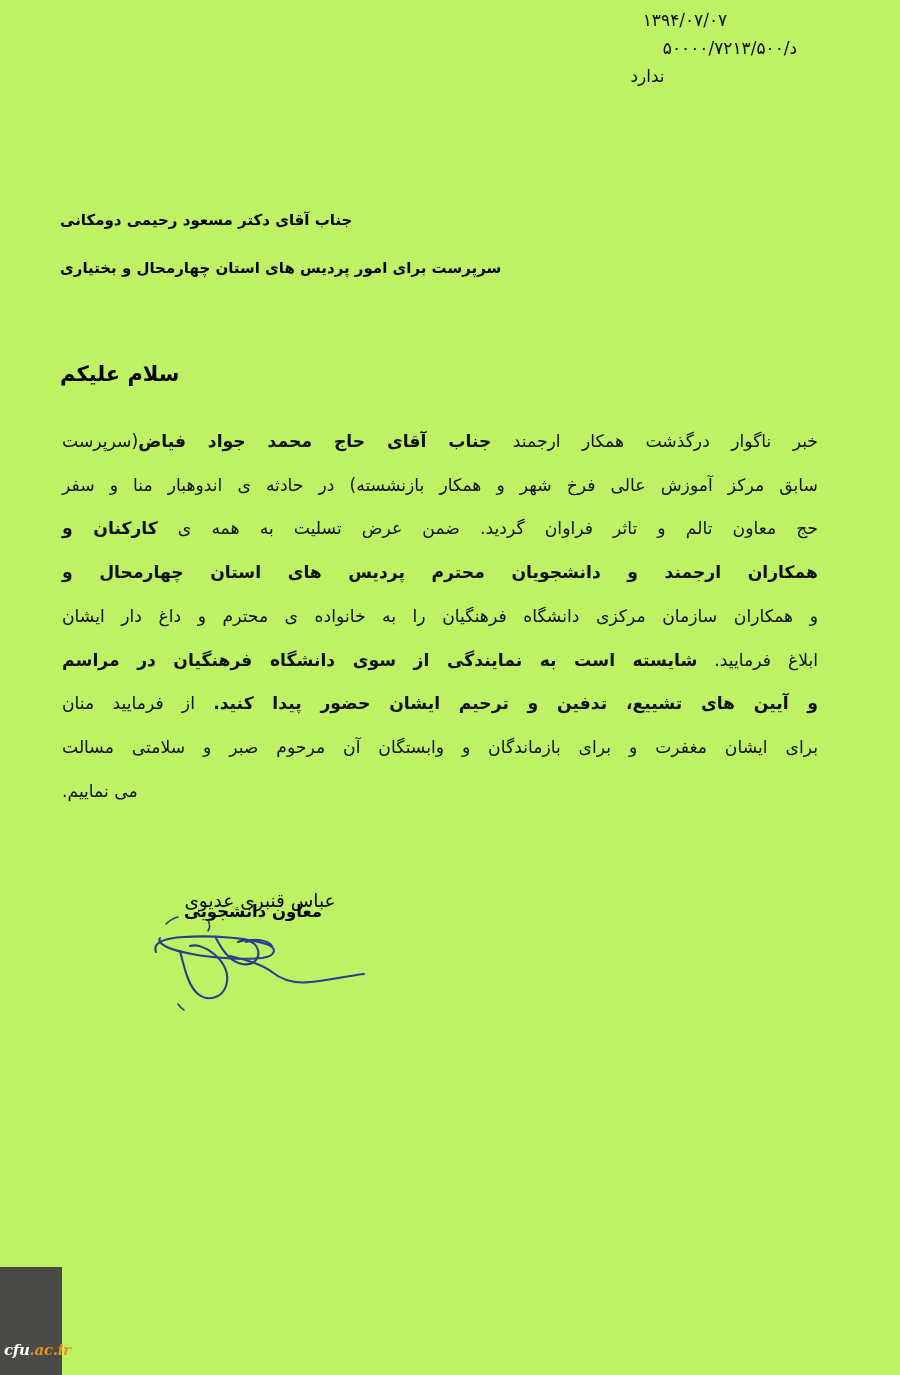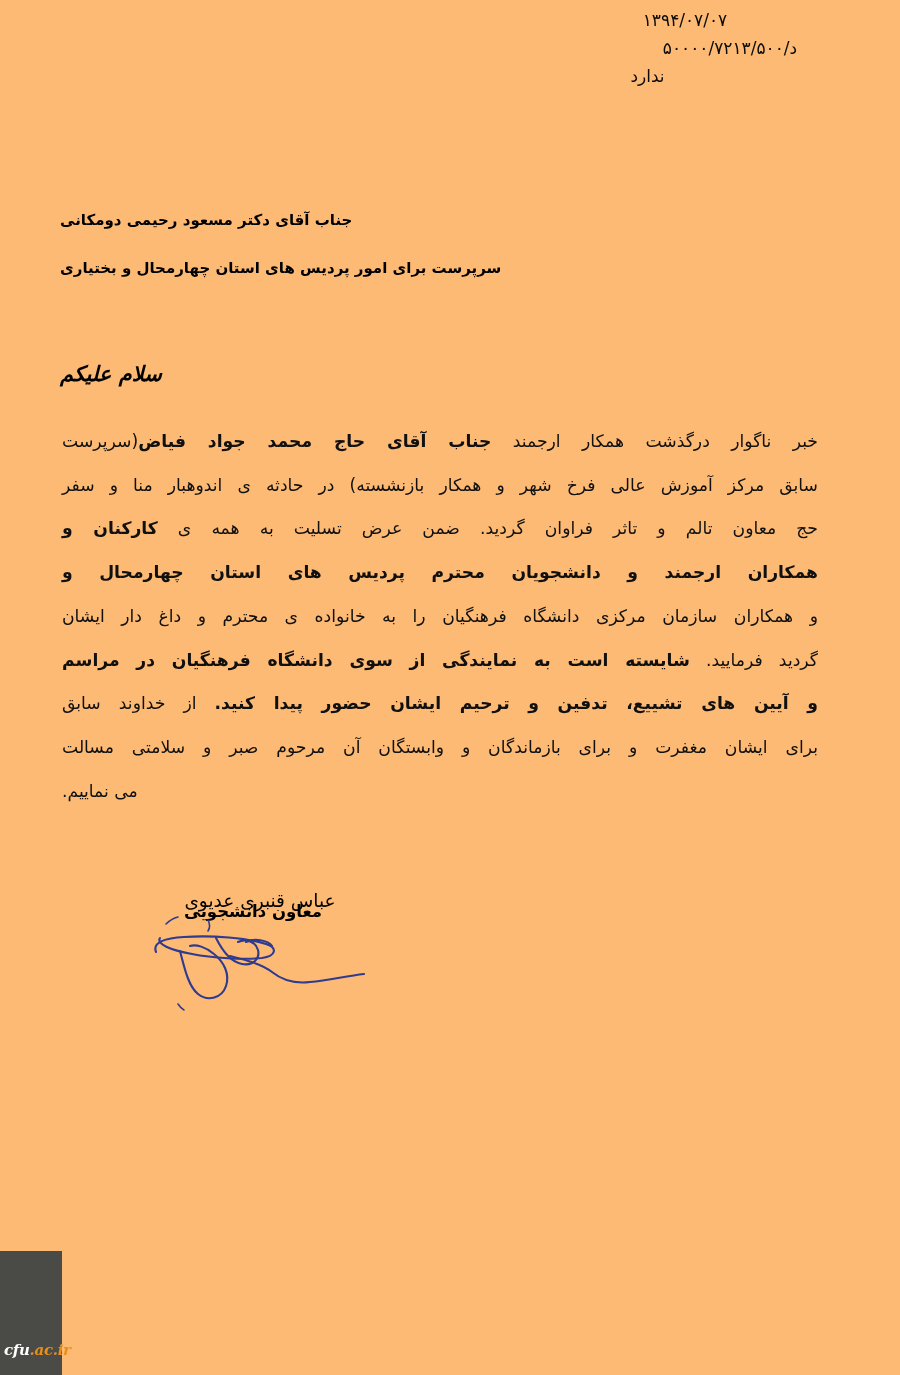--- a/index.html
+++ b/index.html
@@ -14,21 +14,21 @@
     position: relative;
     overflow: hidden;
     font-family: "DejaVu Sans", "Liberation Sans", sans-serif;
     color: #000000;
     direction: rtl;
   }
 
   .page {
     position: absolute;
     inset: 0;
-    background: #fdba74;
+    background: #bef264;
   }
 
   
   .header-meta {
     position: absolute;
     top: 6px;
     right: 0;
     left: 0;
     padding: 0 0 0 0;
     text-align: center;
@@ -65,21 +65,20 @@
   
   .salutation {
     position: absolute;
     top: 357px;
     left: 60px;
     font-weight: bold;
     font-size: 21px;
     line-height: 34px;
     direction: rtl;
     text-align: left;
-    font-style: italic;
   }
 
   
   .body-text {
     position: absolute;
     top: 420px;
     right: 82px;
     left: 62px;
     direction: rtl;
   }
@@ -135,21 +134,21 @@
     height: 120px;
     pointer-events: none;
   }
 
   
   .watermark {
     position: absolute;
     left: 0;
     bottom: 0;
     width: 62px;
-    height: 124px;
+    height: 108px;
     background: #4a4a47;
   }
   .watermark-label {
     position: absolute;
     left: 4px;
     bottom: 16px;
     font-family: "DejaVu Serif", "Liberation Serif", serif;
     font-weight: bold;
     font-style: italic;
     font-size: 15px;
@@ -184,23 +183,23 @@
 
     <div class="body-line">سابق مرکز آموزش عالی فرخ شهر و همکار بازنشسته) در حادثه ی اندوهبار منا و سفر</div>
 
     <div class="body-line"><span>حج معاون تالم و تاثر فراوان گردید. ضمن عرض تسلیت به همه ی </span><b>کارکنان و</b></div>
 
     <div class="body-line"><b>همکاران ارجمند و دانشجویان محترم پردیس های استان چهارمحال و</b></div>
 
 
     <div class="body-line">و همکاران سازمان مرکزی دانشگاه فرهنگیان را به خانواده ی محترم و داغ دار ایشان</div>
 
-    <div class="body-line"><span>گردید فرمایید. </span><b>شایسته است به نمایندگی از سوی دانشگاه فرهنگیان در مراسم</b></div>
-
-    <div class="body-line"><b>و آیین های تشییع، تدفین و ترحیم ایشان حضور پیدا کنید.</b><span> از خداوند سابق</span></div>
+    <div class="body-line"><span>ابلاغ فرمایید. </span><b>شایسته است به نمایندگی از سوی دانشگاه فرهنگیان در مراسم</b></div>
+
+    <div class="body-line"><b>و آیین های تشییع، تدفین و ترحیم ایشان حضور پیدا کنید.</b><span> از فرمایید منان</span></div>
 
     <div class="body-line">برای ایشان مغفرت و برای بازماندگان و وابستگان آن مرحوم صبر و سلامتی مسالت</div>
 
     <div class="body-line last">می نماییم.</div>
   </div>
 
   <div class="signature">
     <div class="sig-name">عباس قنبری عدیوی</div>
     <div class="sig-title">معاون دانشجویی</div>
 

